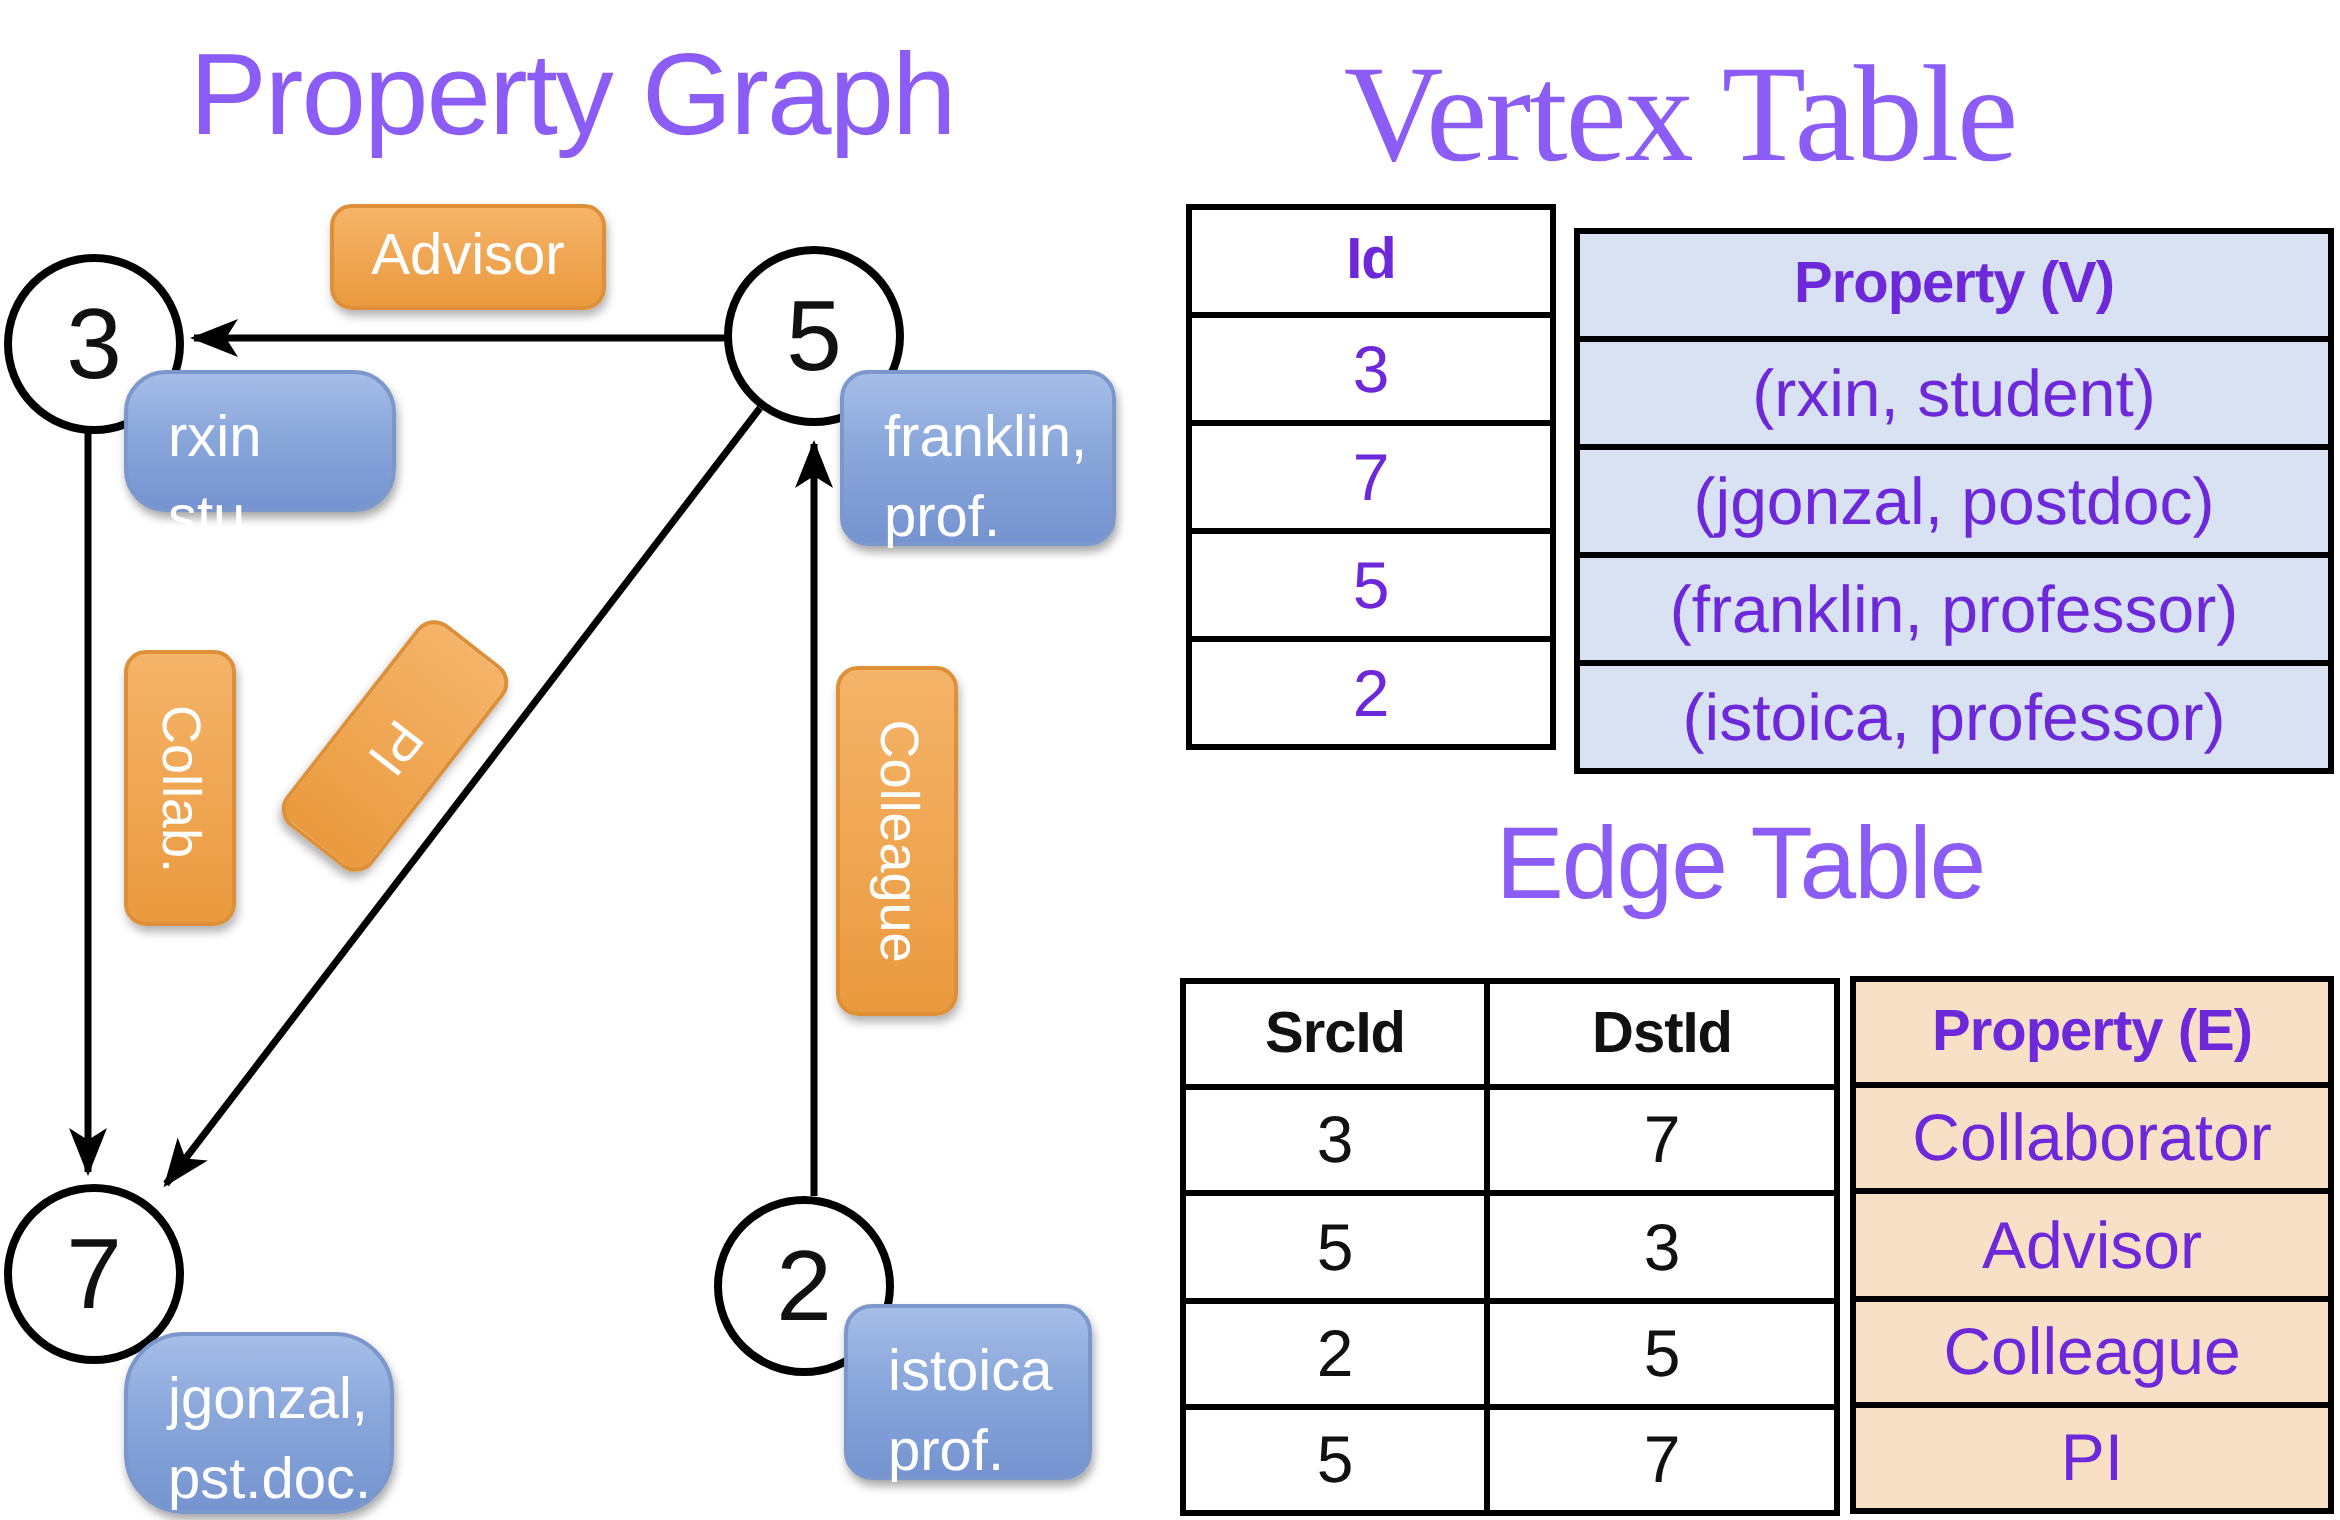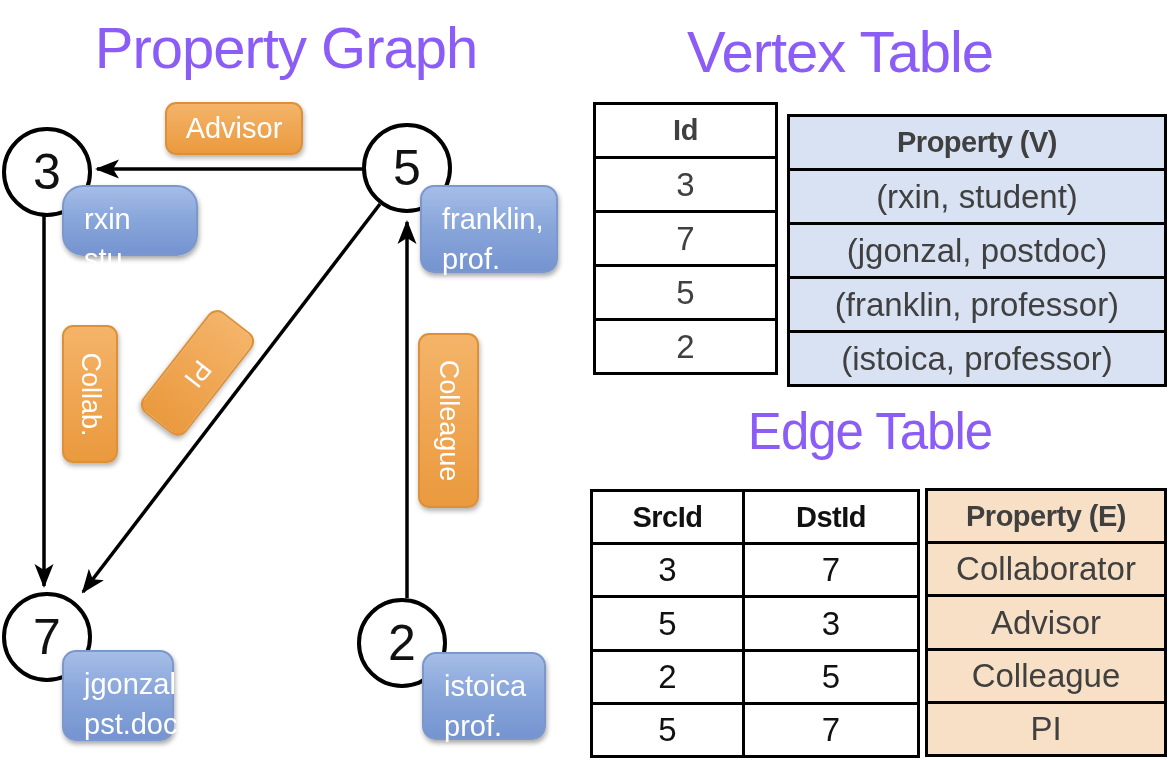--- a/index.html
+++ b/index.html
@@ -5,21 +5,21 @@
   html,body{margin:0;padding:0;background:#fff;}
   .stage{
     position:relative;width:1170px;height:760px;overflow:hidden;
     font-family:"Liberation Sans", sans-serif;color:#000;background:#fff;
   }
   .title{
     position:absolute;margin:0;font-weight:400;letter-spacing:-1px;
     text-align:center;color:#8b5cf6;white-space:nowrap;
   }
   .graph-title{left:0;top:14px;width:572px;font-size:58px;}
-  .vertex-title{left:600px;top:18px;width:480px;font-size:58px;}
+  .vertex-title{left:600px;top:18px;width:480px;font-size:69px;font-family:Liberation Serif, serif;}
   .edge-title{left:640px;top:402px;width:460px;font-size:51px;}
 
   svg.edges{position:absolute;left:0;top:0;z-index:1;}
 
   .vcircle{
     position:absolute;width:90px;height:90px;border:4px solid #000;border-radius:50%;
     background:#fff;box-sizing:border-box;display:flex;align-items:center;justify-content:center;
     z-index:2;font-size:50px;font-weight:400;color:#111;
   }
   .nodebox{
@@ -40,30 +40,30 @@
   .elabel-collab{left:62px;top:325px;width:56px;height:138px;}
   .elabel-colleague{left:418px;top:333px;width:61px;height:175px;}
   .elabel-pi{left:170px;top:309px;width:55px;height:128px;transform:rotate(38deg);}
 
   .circle-3{left:2px;top:127px;}
   .circle-5{left:362px;top:123px;}
   .circle-7{left:2px;top:592px;}
   .circle-2{left:357px;top:598px;}
   .nodebox-rxin{left:62px;top:185px;width:136px;height:71px;border-radius:21px;}
   .nodebox-franklin{left:420px;top:185px;width:138px;height:88px;}
-  .nodebox-jgonzal{left:62px;top:650px;width:112px;height:91px;}
+  .nodebox-jgonzal{left:62px;top:666px;width:135px;height:91px;border-radius:30px;}
   .nodebox-istoica{left:422px;top:652px;width:124px;height:88px;}
 
   .col{
     position:absolute;border:3px solid #000;box-sizing:border-box;background:#fff;
     display:flex;flex-direction:column;
   }
   .cell{
     flex:1;border-bottom:3px solid #000;display:flex;align-items:center;justify-content:center;
-    font-size:33px;color:#404040;
+    font-size:33px;color:#6d28d9;
   }
   .cell:last-child{border-bottom:none;}
   .cell.header{font-weight:bold;font-size:29px;letter-spacing:-0.5px;}
   .blue-col{background:#d9e2f3;}
   .tan-col{background:#f7e0c5;}
 
   .vtable{position:absolute;left:593px;top:102px;z-index:2;}
   .vtable .id-col{left:0;top:0;width:185px;height:273px;}
   .vtable .prop-col{left:194px;top:0;width:380px;height:273px;margin-top:12px;}
 

